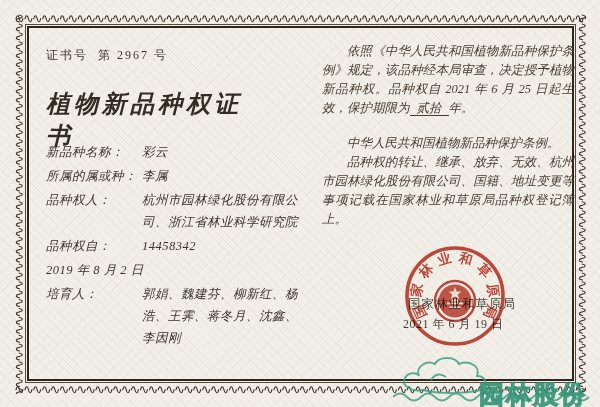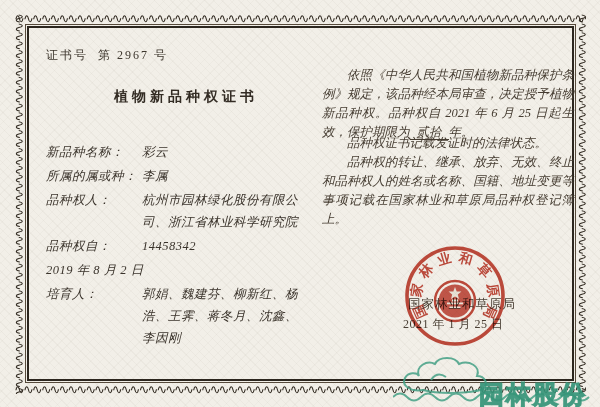--- a/index.html
+++ b/index.html
@@ -20,30 +20,30 @@
   .band.bottom{top:384px;}
   .band.v{top:13px;height:381px;width:11px;writing-mode:vertical-rl;}
   .band.left{left:14px;}
   .band.right{left:577px;}
   
   .frame{position:absolute;left:27px;top:26px;width:543px;height:351px;
          border:2px solid #2c261e;outline:1px solid #55493a;outline-offset:1px;}
   
   .cert-no{position:absolute;left:46px;top:47px;font-size:12px;letter-spacing:2px;color:#3d362d;}
   .cert-no .num{margin-left:10px;letter-spacing:2px;margin-top:8px;}
-  .title{position:absolute;left:46px;top:88px;width:212px;text-align:right;
-         font-size:14px;font-weight:700;letter-spacing:4px;color:#332c24;}
+  .title{position:absolute;left:46px;top:88px;width:212px;text-align:left;
+         font-size:24px;font-weight:700;letter-spacing:4px;color:#332c24;font-style:italic;}
   
   .fields{position:absolute;left:46px;top:141px;width:262px;font-size:12.5px;}
   .row{display:flex;margin-bottom:2px;line-height:22px;font-style:italic;}
   .lab{width:96px;flex:none;letter-spacing:0.5px;}
   .val{flex:1;letter-spacing:0.5px;}
   
   .grant{position:absolute;left:322px;top:42px;width:252px;font-size:12.5px;line-height:19px;
-         text-align:justify;text-indent:2em;font-style:italic;color:#453c31;margin-top:24px;}
+         text-align:justify;text-indent:2em;font-style:italic;color:#453c31;}
   .legal{position:absolute;left:322px;top:134px;width:252px;font-size:12.5px;line-height:19px;
          text-align:justify;font-style:italic;color:#453c31;}
   .legal p{margin:0;text-indent:2em;}
   .term{border-bottom:1px solid #453c31;padding:0 7px;font-style:italic;}
   
   .authority{position:absolute;left:408px;top:296px;font-size:12.5px;letter-spacing:1px;color:#4a4035;z-index:4;}
   .issue-date{position:absolute;left:403px;top:316px;font-size:12px;letter-spacing:0.5px;color:#4a4035;z-index:4;}
   
   .seal{position:absolute;left:403px;top:244px;width:104px;height:104px;z-index:5;
         opacity:.9;mix-blend-mode:multiply;}
@@ -100,26 +100,26 @@
       <span class="lab">培育人：</span>
       <span class="val">郭娟、魏建芬、柳新红、杨浩、王霁、蒋冬月、沈鑫、李因刚</span>
     </div>
   </div>
 
   <div class="grant">
     <span>依照《中华人民共和国植物新品种保护条例》规定，该品种经本局审查，决定授予植物新品种权。品种权自 2021 年 6 月 25 日起生效，保护期限为</span><span class="term">贰拾</span><span>年。</span>
   </div>
 
   <div class="legal">
-    <p>品种权证书记载发证时的法律状态。</p>
-    <p>品种权的转让、继承、放弃、无效、终止和品种权人的姓名或名称、国籍、地址变更等事项记载在国家林业和草原局品种权登记簿上。</p>
+    <p>中华人民共和国植物新品种保护条例。</p>
+    <p>品种权的转让、继承、放弃、无效、杭州市园林绿化股份有限公司、国籍、地址变更等事项记载在国家林业和草原局品种权登记簿上。</p>
   </div>
 
   <div class="authority">国家林业和草原局</div>
-  <div class="issue-date">2021 年 1 月 25 日</div>
+  <div class="issue-date">2021 年 6 月 19 日</div>
 
   <div class="seal">
     <svg width="104" height="104" viewBox="0 0 104 104">
       <circle cx="52" cy="52" r="48" fill="none" stroke="#bf3a2b" stroke-width="3.6"></circle>
       <g>
         <circle cx="52" cy="57" r="20" fill="none" stroke="#bf3a2b" stroke-width="2.4"></circle>
         <circle cx="52" cy="57" r="16.5" fill="#bf3a2b" opacity="0.92"></circle>
         <polygon points="52,43 53.7,47.4 58.4,47.6 54.8,50.5 56,55 52,52.4 48,55 49.2,50.5 45.6,47.6 50.3,47.4" fill="#f2efe8"></polygon>
         <rect x="44" y="58.5" width="16" height="1.8" fill="#f2efe8"></rect>
         <rect x="46.5" y="62.5" width="11" height="1.8" fill="#f2efe8"></rect>

